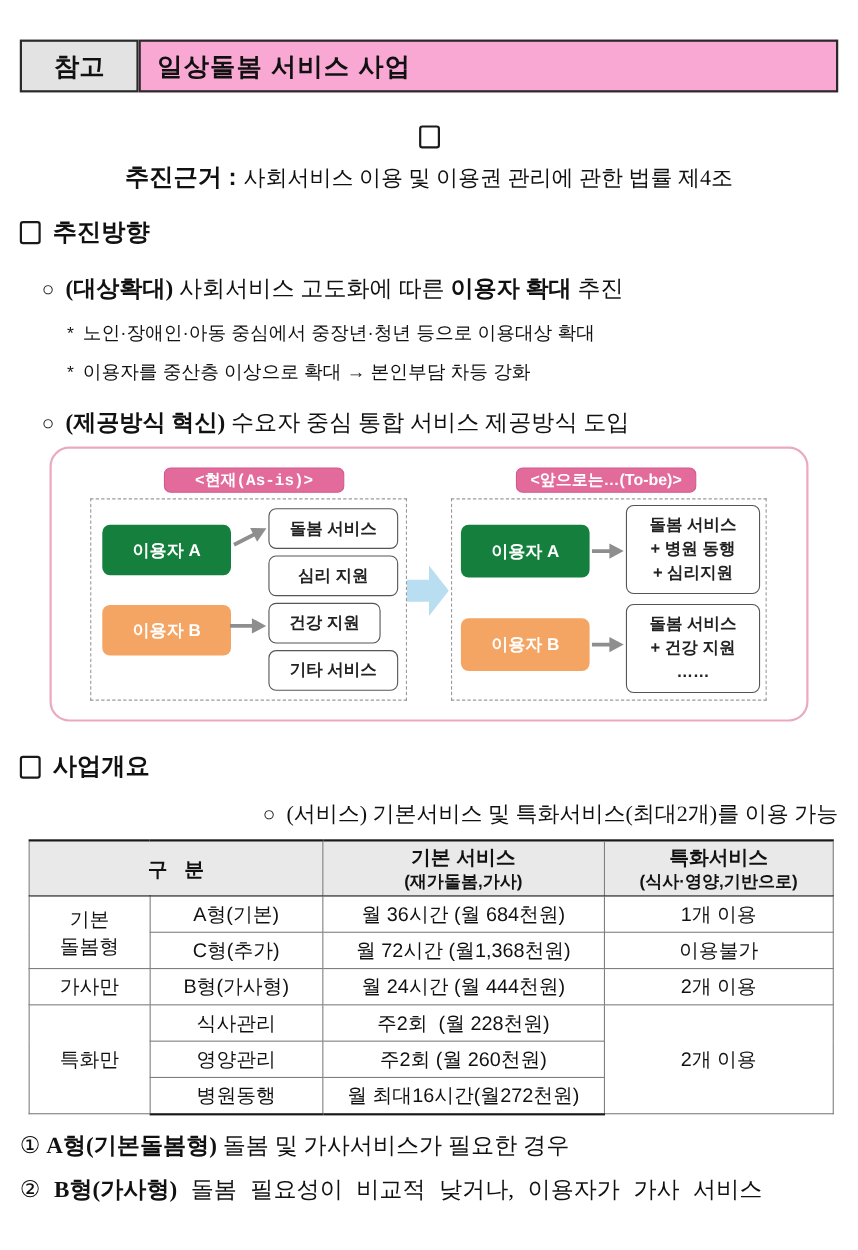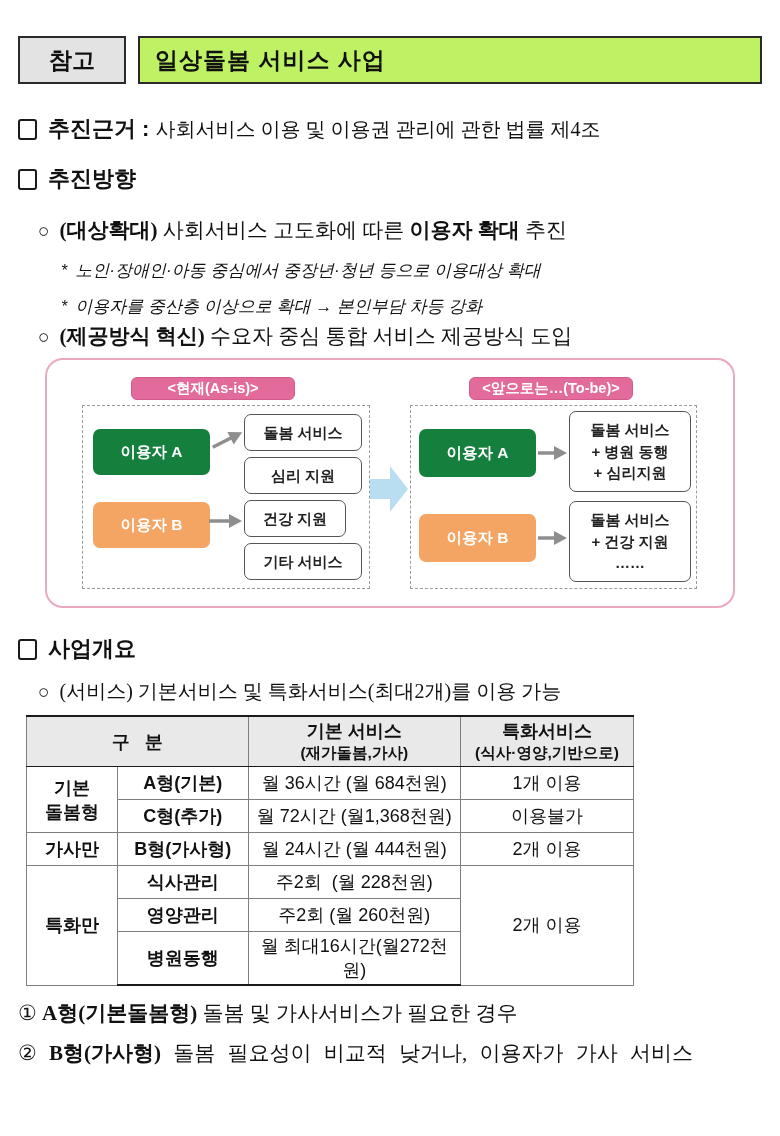--- a/index.html
+++ b/index.html
@@ -10,61 +10,61 @@
   .page { width:780px; height:1136px; box-sizing:border-box; padding:36px 18px 0 18px; }
 
   
   .hd { font-family:"Liberation Sans","DejaVu Sans",sans-serif; font-weight:700; }
   .sr { font-family:"Liberation Serif","DejaVu Serif",serif; font-weight:400; }
   .sn { font-family:"Liberation Sans","DejaVu Sans",sans-serif; font-weight:400; }
   .b  { font-weight:700; }
   .s20 { font-size:20px; }
 
   
-  .header-row { display:flex; gap:12px; align-items:stretch; }
+  .header-row { display:flex; gap:0; align-items:stretch; }
   .tag-box {
     width:108px; height:48px; box-sizing:border-box; background:#e3e3e3; border:2.5px solid #2a2a2a;
     display:flex; align-items:center; justify-content:center; font-weight:700; font-size:23px;
   }
   .title-box {
-    flex:1; height:48px; box-sizing:border-box; border:2px solid #2a2a2a; background:#bef264;
+    flex:1; height:48px; box-sizing:border-box; border:2px solid #2a2a2a; background:#f9a8d4;
     display:flex; align-items:center; padding-left:15px; font-weight:700; font-size:23px; letter-spacing:1px;
   }
 
   
   .h1-line { display:flex; align-items:center; gap:11px; font-size:22px; }
-  .m-basis { margin-top:30px; }
+  .m-basis { margin-top:30px;flex-direction:column; }
   .m-direction { margin-top:20px; }
   .m-overview { margin-top:26px; }
   .checkbox-icon { width:15px; height:17px; border:2.5px solid #1a1a1a; border-radius:3px; display:inline-block; flex:none; background:#fff; }
 
   .o-line { margin-left:20px; font-size:21px; font-family:"Liberation Serif","DejaVu Serif",serif; }
   .m-expand { margin-top:22px; }
-  .m-method { margin-top:4px; }
+  .m-method { margin-top:20px; }
   .m-budget { margin-top:18px; font-size:20px; }
-  .m-service { margin-top:14px; font-size:20px; }
+  .m-service { margin-top:14px; font-size:20px;text-align:right; }
   .obullet { margin-right:10px; font-size:19px; font-family:"Liberation Sans","DejaVu Sans",sans-serif; }
 
-  .star-line { margin-left:43px; font-size:17px;font-style:italic; }
+  .star-line { margin-left:43px; font-size:17px; }
   .m-sub1 { margin-top:15px; }
   .m-sub2 { margin-top:13px; }
   .m-methodsub { margin-top:14px; margin-left:40px; }
   .star { margin-right:8px; font-size:16px; }
 
   
   .diagram {
     position:relative; width:690px; height:250px; margin:8px 0 0 27px; box-sizing:border-box;
     border:2.5px solid #eba9c0; border-radius:18px; background:#fff;
   }
   .panel-title {
     position:absolute; top:17px; width:164px; height:23px; background:#e26b9c; border:1.5px solid #d15b8d;
     border-radius:6px; color:#fff; font-weight:700; font-size:14.5px;
     display:flex; align-items:center; justify-content:center; box-sizing:border-box;
   }
-  .pt-asis { left:84px; }
+  .pt-asis { left:102px;font-family:Liberation Mono, monospace; }
   .pt-tobe { left:422px; }
   .dashed {
     position:absolute; top:45px; height:184px; box-sizing:border-box;
     border:1.5px dashed #9a9a9a; background:#fff;
   }
   .dz-asis { left:35px; width:288px; }
   .dz-tobe { left:363px; width:287px; }
   .user-box {
     position:absolute; width:117px; height:46px; border-radius:7px; color:#fff; font-weight:700; font-size:15.5px;
     display:flex; align-items:center; justify-content:center;
@@ -73,27 +73,27 @@
   .user-orange { background:#f4a463; }
   .svc-box {
     position:absolute; background:#fff; border:1.5px solid #555; border-radius:7px; box-sizing:border-box;
     display:flex; flex-direction:column; align-items:center; justify-content:center;
     font-size:15px; font-weight:600; color:#222; text-align:center; line-height:1.45;
   }
   .arrow { position:absolute; }
 
   
   .svc-table {
-    width:608px; margin:10px 0 0 8px; border-collapse:collapse; text-align:center;
+    width:732px; margin:10px 0 0 8px; border-collapse:collapse; text-align:center;
     font-size:18px;
   }
   .svc-table th, .svc-table td { border:1px solid #7f7f7f; padding:2px 2px; height:33px; box-sizing:border-box; }
   .svc-table thead th { background:#e9e9e9; font-weight:700; border-top:2.5px solid #1a1a1a; border-bottom:1.8px solid #1a1a1a; height:48px; }
   .hdr-sub { font-size:15.5px; font-weight:700; }
-  .cell-bold { font-weight:700; }
+  .cell-bold { font-weight:400; }
   .pre { white-space:pre; }
   .svc-table tbody tr.last td { border-bottom:2.5px solid #1a1a1a; }
   .svc-table tbody tr.grp td { border-top:1.8px solid #2a2a2a; }
 
   
   .note-line { font-size:21px; }
   .m-note1 { margin-top:13px; }
   .m-note2 { margin-top:12px; word-spacing:7px; }
 </style>
 </head>

